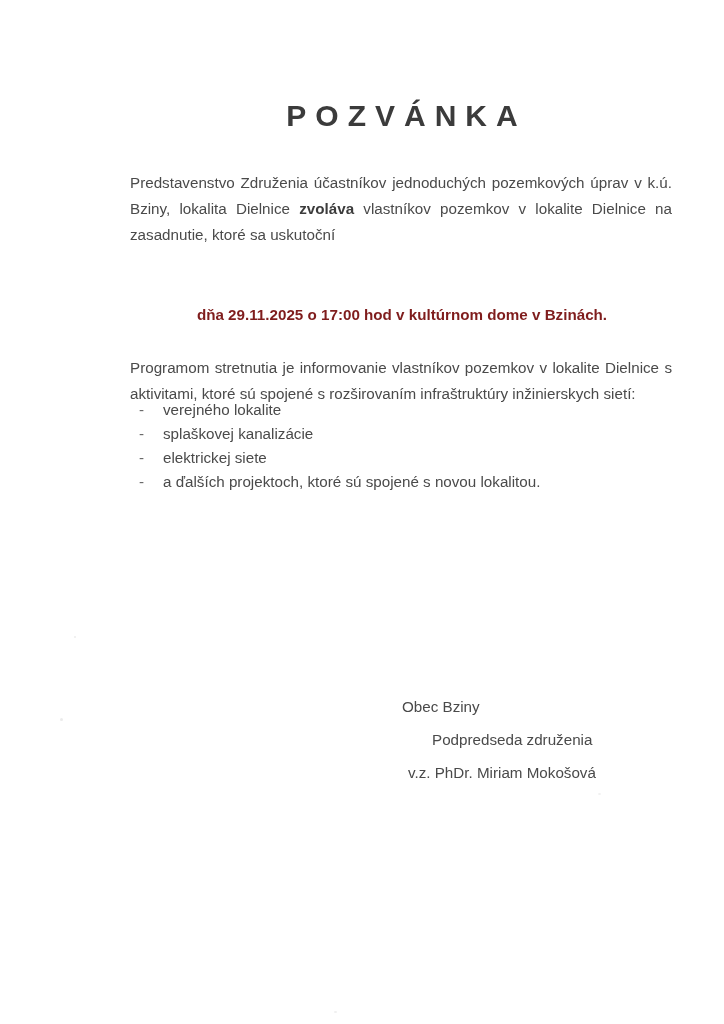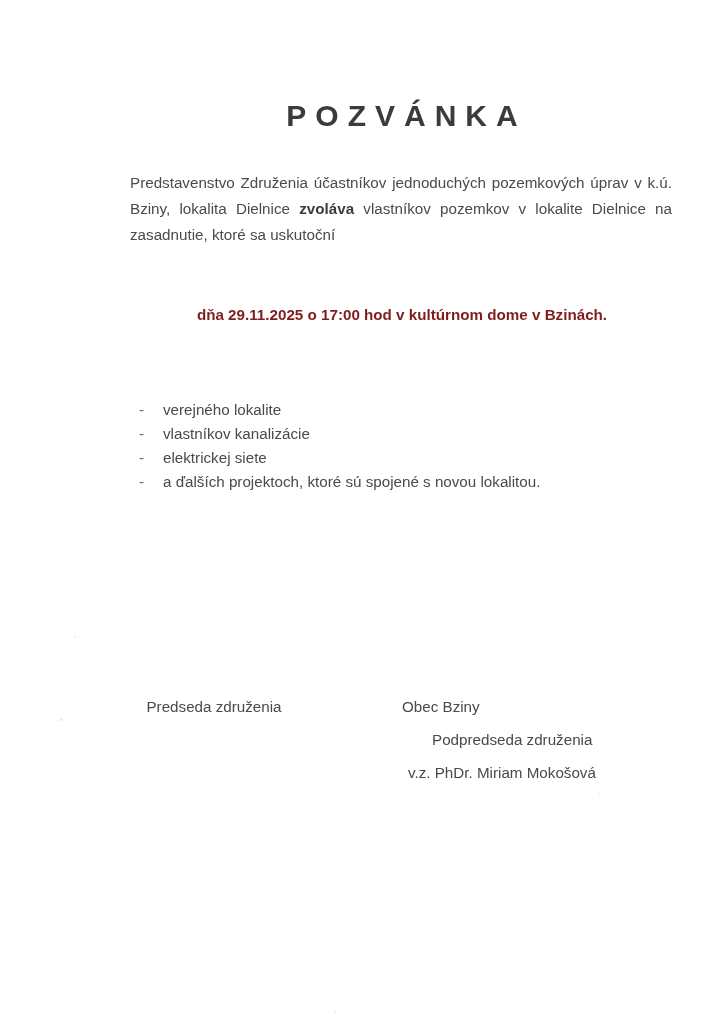--- a/index.html
+++ b/index.html
@@ -182,32 +182,34 @@
 <div class="page">
 
   <h1 class="doc-title">POZVÁNKA</h1>
 
   <div class="body-block" id="para-intro">
     <p class="para"><span>Predstavenstvo Združenia účastníkov jednoduchých pozemkových úprav v k.ú. Bziny, lokalita Dielnice </span><span class="bold">zvoláva</span><span> vlastníkov pozemkov v lokalite Dielnice na zasadnutie, ktoré sa uskutoční</span></p>
   </div>
 
   <div class="date-line">dňa 29.11.2025 o 17:00 hod v kultúrnom dome v Bzinách.</div>
 
+  <div class="body-block" id="para-program">
+    <p class="para">Programom stretnutia je informovanie vlastníkov pozemkov v lokalite Dielnice s aktivitami, ktoré sú spojené s rozširovaním infraštruktúry inžinierskych sietí:</p>
+  </div>
 
   <ul class="item-list">
     <li><span class="dash">-</span><span>verejného lokalite</span></li>
-    <li><span class="dash">-</span><span>vlastníkov kanalizácie</span></li>
+    <li><span class="dash">-</span><span>splaškovej kanalizácie</span></li>
     <li><span class="dash">-</span><span>elektrickej siete</span></li>
     <li><span class="dash">-</span><span>a ďalších projektoch, ktoré sú spojené s novou lokalitou.</span></li>
   </ul>
 
   <div class="signatures">
 
     <div class="sig-col sig-col-left">
-      <span class="sig-line role-line">Predseda združenia</span>
     </div>
 
     <div class="sig-col sig-col-right">
       <span class="sig-line org-line">Obec Bziny</span>
       <span class="sig-line role-line">Podpredseda združenia</span>
       <span class="sig-line name-line">v.z. PhDr. Miriam Mokošová</span>
     </div>
 
   </div>
 

